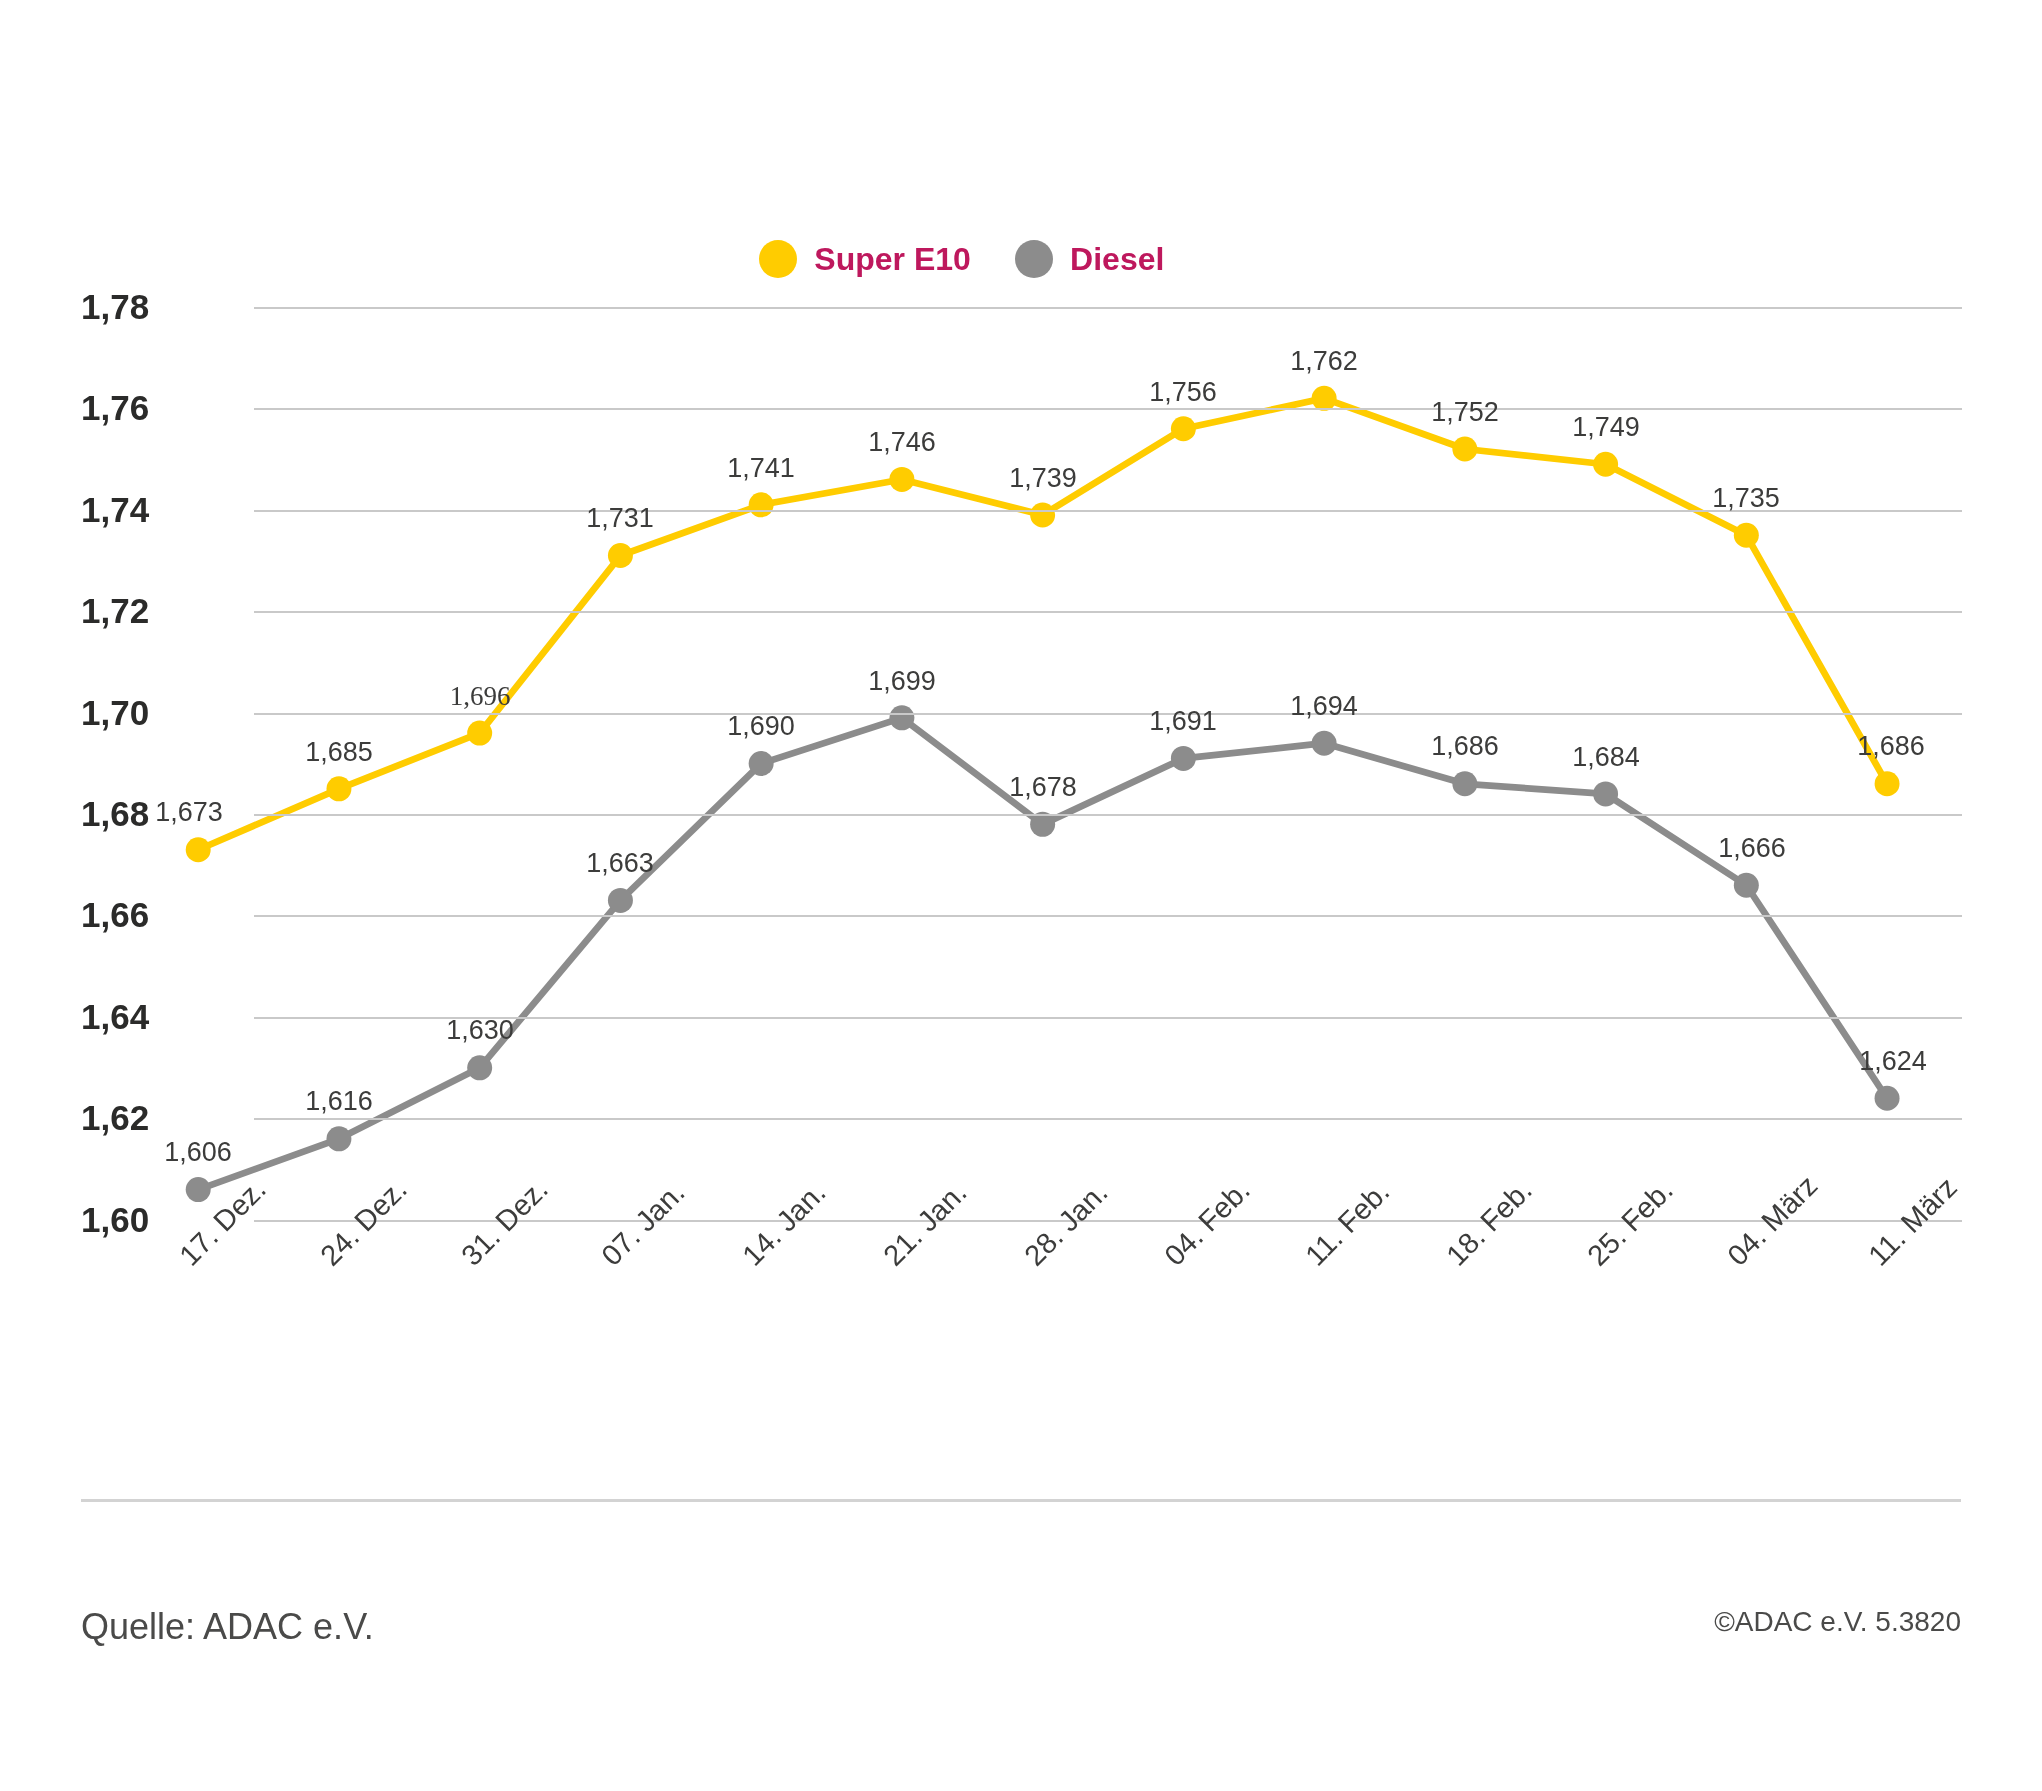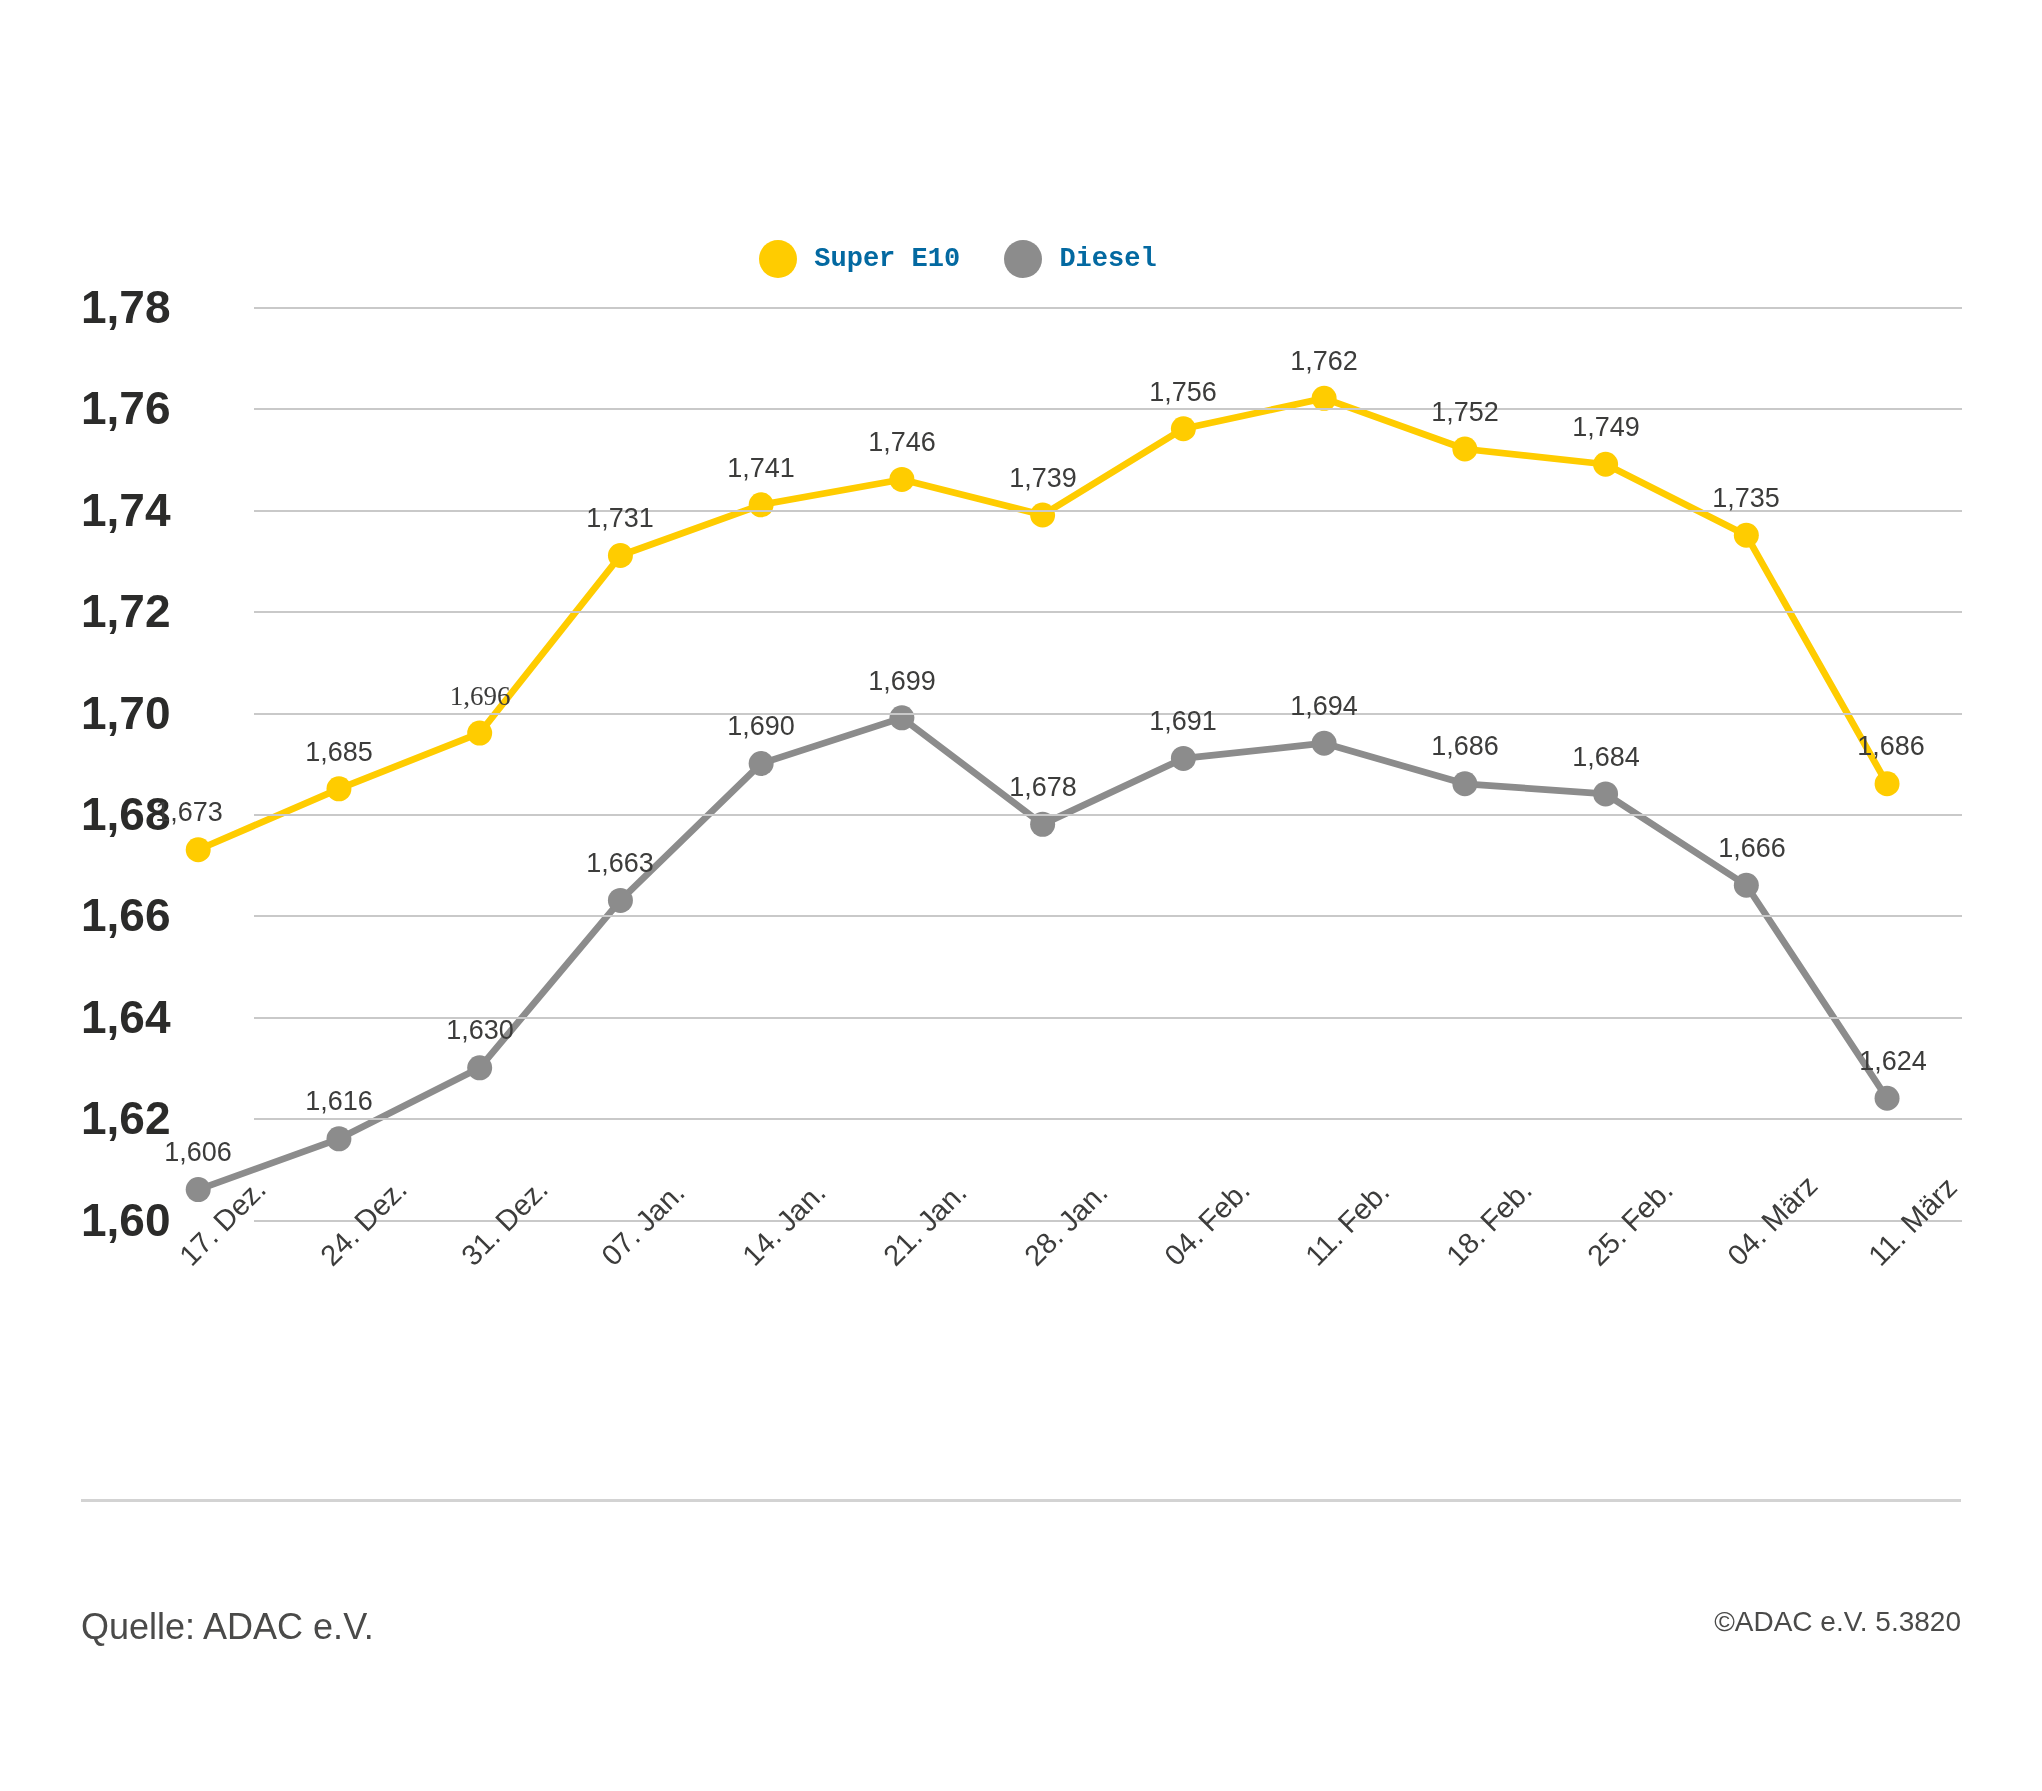--- a/index.html
+++ b/index.html
@@ -41,45 +41,44 @@
     align-items: center;
     gap: 17.3px;
   }
   .legend-dot {
     width: 38px;
     height: 38px;
     border-radius: 50%;
     display: block;
   }
   .legend-label {
-    font-size: 27px;
+    font-size: 32px;
     font-weight: bold;
-    color: #0369a1;
-    font-family: Liberation Mono, monospace;
+    color: #be185d;
   }
   .plot {
     position: absolute;
     left: 81px;
     top: 307px;
     width: 1881px;
     height: 913px;
   }
   .grid-line {
     position: absolute;
     left: 173px;
     right: 0;
     height: 1.9px;
     background: #c9c9c9;
   }
   .y-label {
     position: absolute;
     left: 0;
     width: 144px;
     text-align: left;
-    font-size: 46px;
+    font-size: 35px;
     font-weight: bold;
     color: #2b2b2a;
     transform: translateY(-50%);
   }
   .svg-layer {
     position: absolute;
     left: 0;
     top: 0;
     width: 100%;
     height: 100%;

